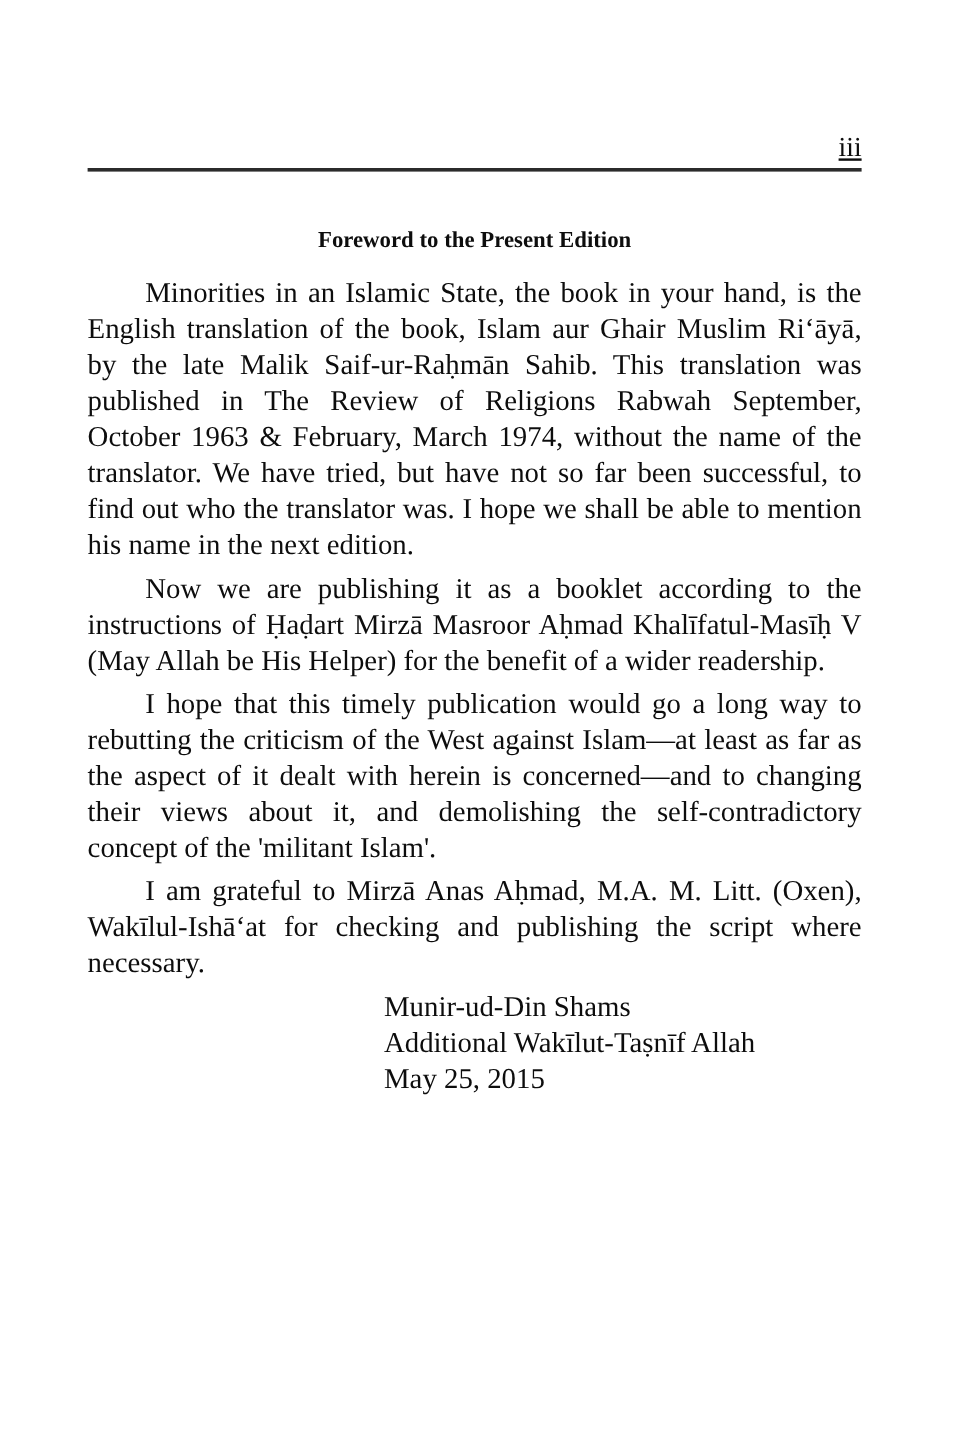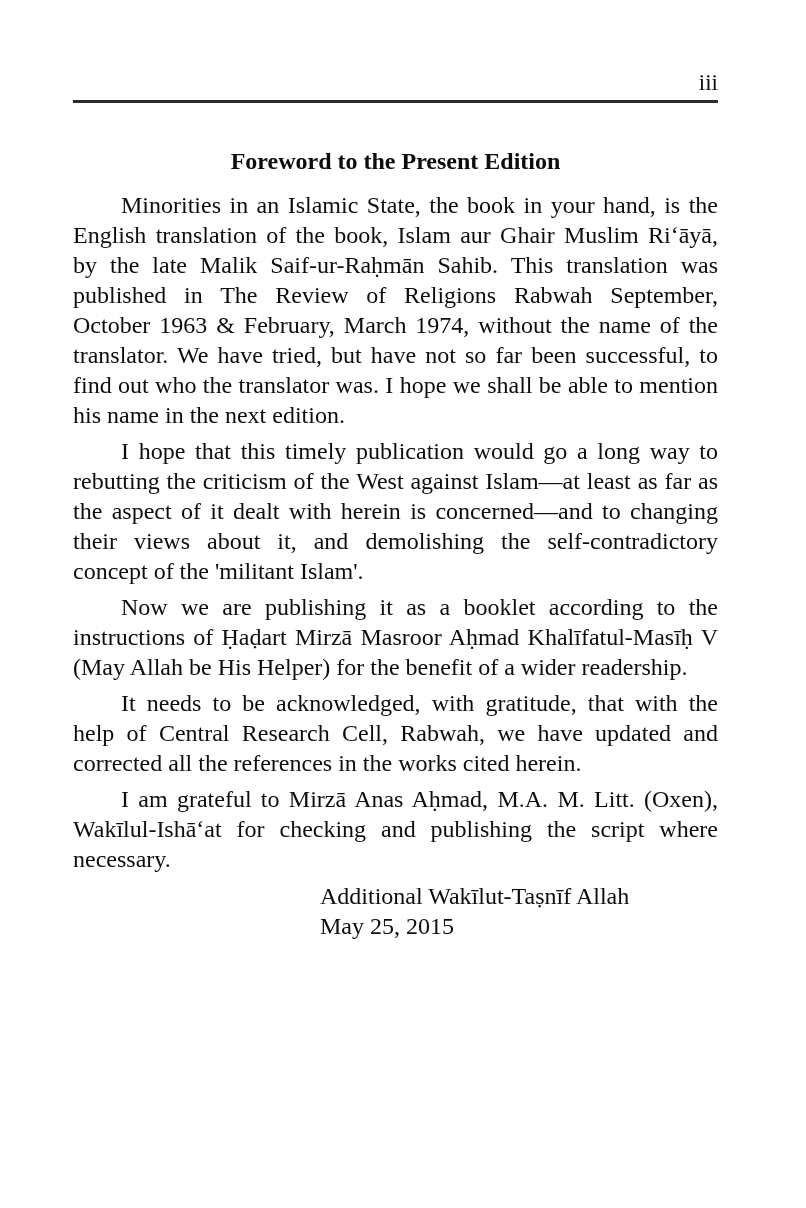--- a/index.html
+++ b/index.html
@@ -15,36 +15,37 @@
     width: 806px; height: 1208px;
     background: #ffffff;
     overflow: hidden;
   }
   .content {
     position: absolute;
     left: 73px; top: 0;
     width: 645px;
   }
   .pagenum {
-    margin-top: 68px;
+    margin-top: 108px;
     text-align: right;
     font-size: 23px;
     line-height: 30px;
+    text-decoration: underline;
   }
   .rule {
     height: 0;
     border-bottom: 3px solid #2b2b2b;
     margin-top: 2px;
   }
   .title {
     margin-top: 42px;
     margin-bottom: 13px;
     text-align: center;
     font-weight: bold;
-    font-size: 24px;
+    font-size: 19px;
     line-height: 32px;
   }
   .para {
     margin: 0 0 6px 0;
     font-size: 24px;
     line-height: 30px;
     text-align: justify;
     text-indent: 48px;
   }
   .it { }
@@ -62,27 +63,27 @@
   <div class="content">
 
     <div class="pagenum">iii</div>
 
     <div class="rule"></div>
 
     <h1 class="title">Foreword to the Present Edition</h1>
 
     <p class="para"><span class="it">Minorities in an Islamic State</span><span>, the book in your hand, is the English translation of the book, </span><span class="it">Islam aur Ghair Muslim Ri‘āyā,</span><span> by the late Malik Saif-ur-Raḥmān Sahib. This translation was published in </span><span class="it">The Review of Religions</span><span> Rabwah September, October 1963 &amp; February, March 1974, without the name of the translator. We have tried, but have not so far been successful, to find out who the translator was. I hope we shall be able to mention his name in the next edition.</span></p>
 
+    <p class="para">Now we are publishing it as a booklet according to the instructions of Ḥaḍart Mirzā Masroor Aḥmad Khalīfatul-Masīḥ V (May Allah be His Helper) for the benefit of a wider readership.</p>
+
     <p class="para">I hope that this timely publication would go a long way to rebutting the criticism of the West against Islam—at least as far as the aspect of it dealt with herein is concerned—and to changing their views about it, and demolishing the self-contradictory concept of the 'militant Islam'.</p>
 
-    <p class="para">Now we are publishing it as a booklet according to the instructions of Ḥaḍart Mirzā Masroor Aḥmad Khalīfatul-Masīḥ V (May Allah be His Helper) for the benefit of a wider readership.</p>
-
-    <p class="para">It needs to be acknowledged, with gratitude, that with the help of Central Research Cell, Rabwah, we have updated and corrected all the references in the works cited herein.</p>
 
     <p class="para">I am grateful to Mirzā Anas Aḥmad, M.A. M. Litt. (Oxen), Wakīlul-Ishā‘at for checking and publishing the script where necessary.</p>
 
     <div class="signature">
+      <div>Munir-ud-Din Shams</div>
       <div>Additional Wakīlut-Taṣnīf Allah</div>
       <div>May 25, 2015</div>
     </div>
 
   </div>
 </div>
 
 </body></html>

